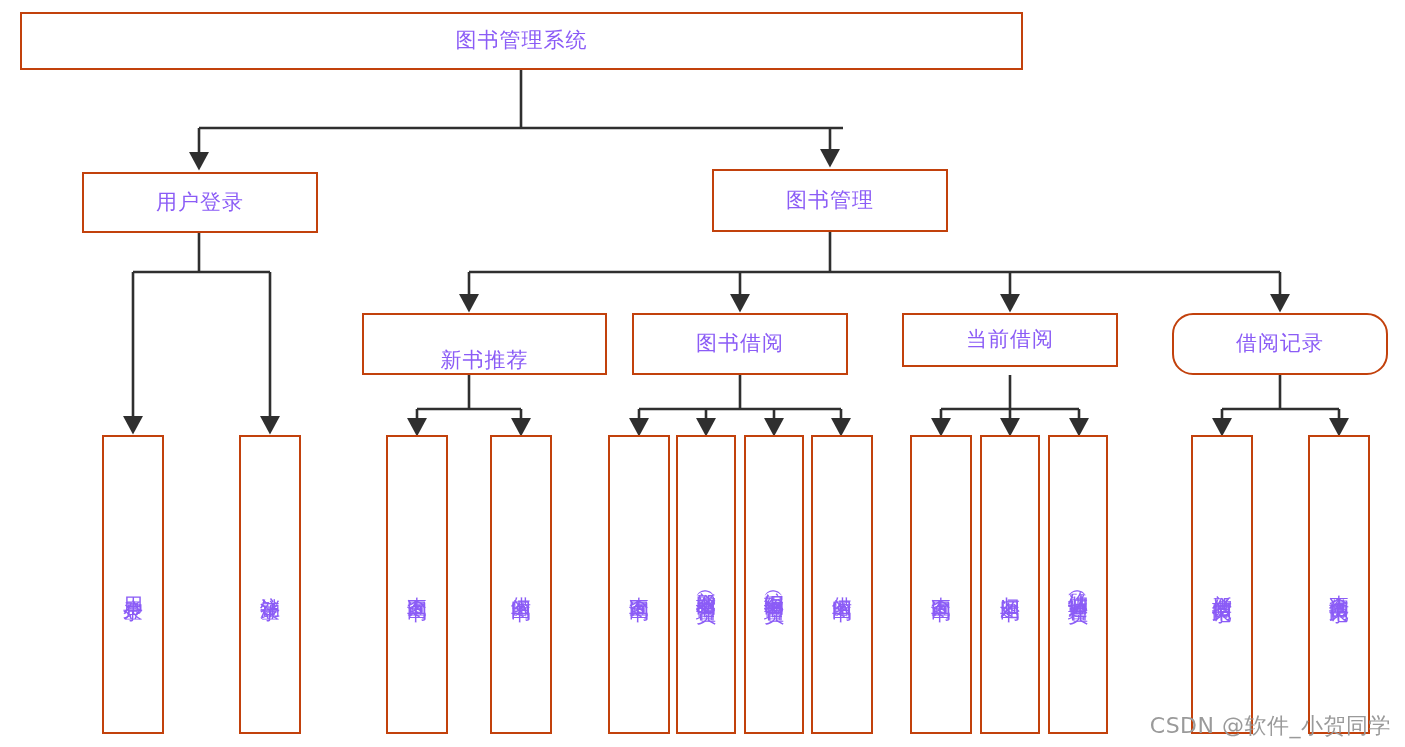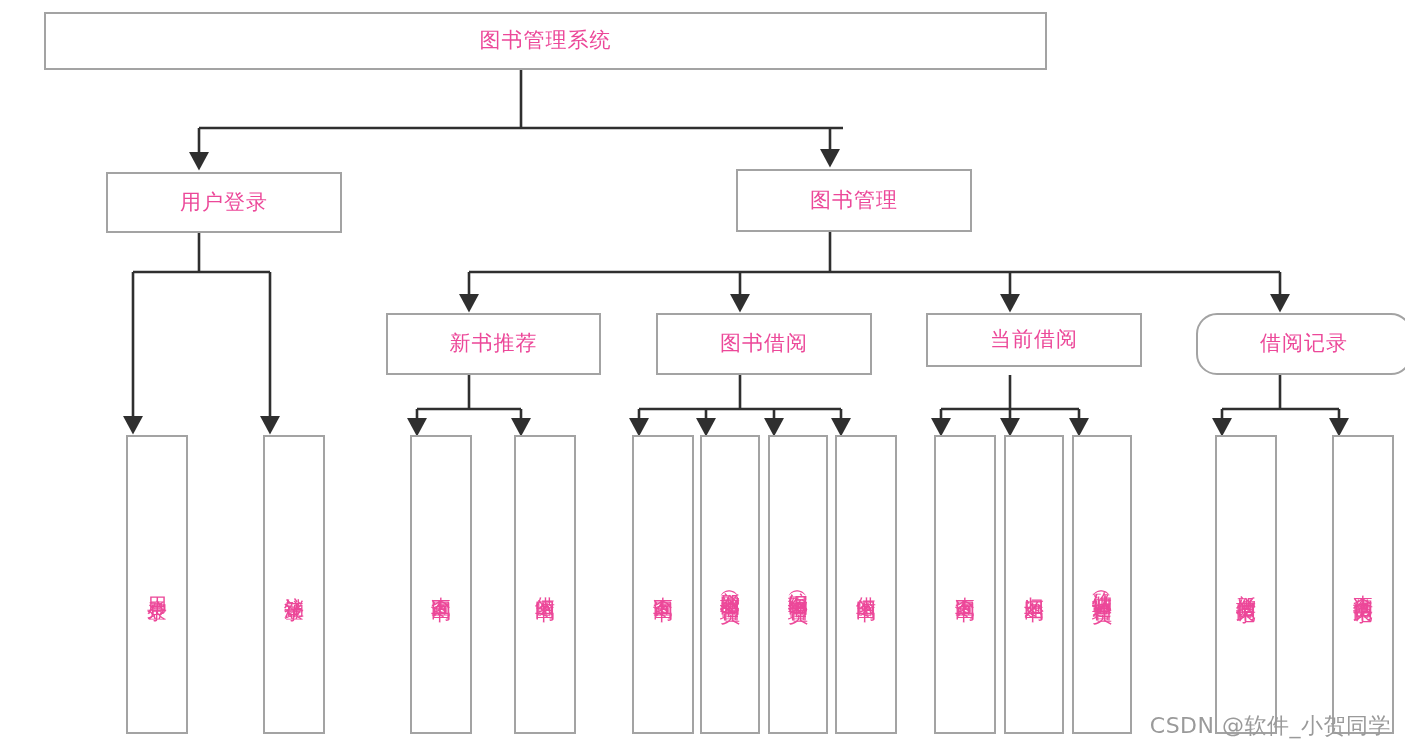--- a/index.html
+++ b/index.html
@@ -20,27 +20,26 @@
   #edges {
     position: absolute;
     left: 0;
     top: 0;
     width: 1405px;
     height: 747px;
   }
   .node {
     position: absolute;
     box-sizing: border-box;
-    border: 2px solid #a3a3a3;
+    border: 2px solid #c2410c;
     background: #ffffff;
     display: flex;
     align-items: center;
     justify-content: center;
-    color: #ec4899;
-    margin-left: 24px;
+    color: #8b5cf6;
   }
   .node.horiz {
     font-size: 21px;
     line-height: 1.2;
     letter-spacing: 1px;
   }
   .node.vert {
     writing-mode: vertical-rl;
     text-orientation: upright;
     font-size: 20px;
@@ -129,21 +128,21 @@
     <span class="label">图书管理系统</span>
   </div>
 
   <div class="node horiz" style="left:82px; top:172px; width:236px; height:61px;">
     <span class="label">用户登录</span>
   </div>
   <div class="node horiz" style="left:712px; top:169px; width:236px; height:63px;">
     <span class="label">图书管理</span>
   </div>
 
-  <div class="node horiz" style="left:362px; top:313px; width:215px; height:62px;">
+  <div class="node horiz" style="left:362px; top:313px; width:245px; height:62px;align-items:flex-end;">
     <span class="label">新书推荐</span>
   </div>
   <div class="node horiz" style="left:632px; top:313px; width:216px; height:62px;font-family:Liberation Serif, serif;">
     <span class="label">图书借阅</span>
   </div>
   <div class="node horiz" style="left:902px; top:313px; width:216px; height:54px;">
     <span class="label">当前借阅</span>
   </div>
   <div class="node horiz" style="left:1172px; top:313px; width:216px; height:62px;border-radius:21px;">
     <span class="label">借阅记录</span>

